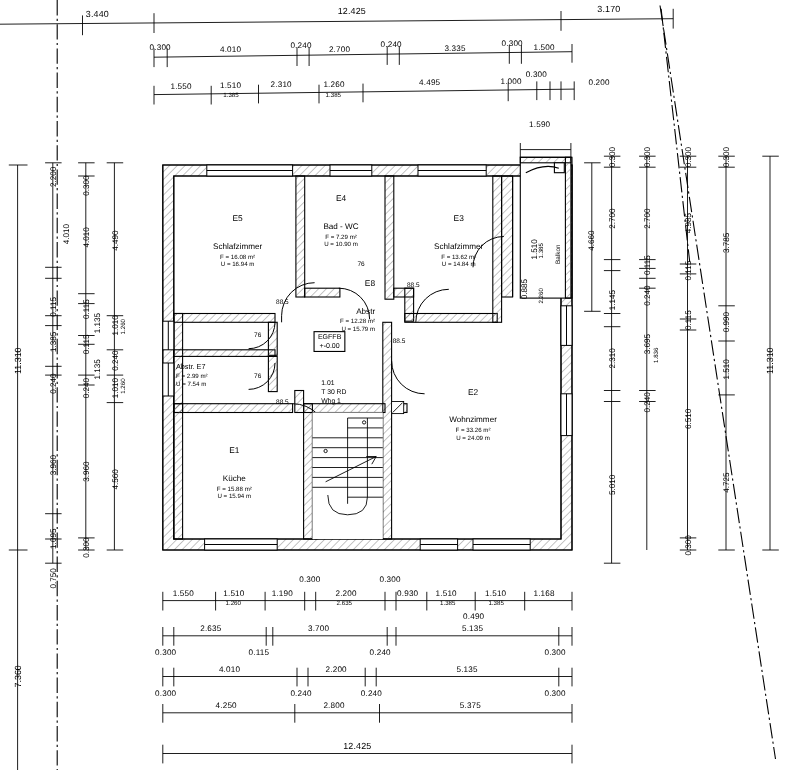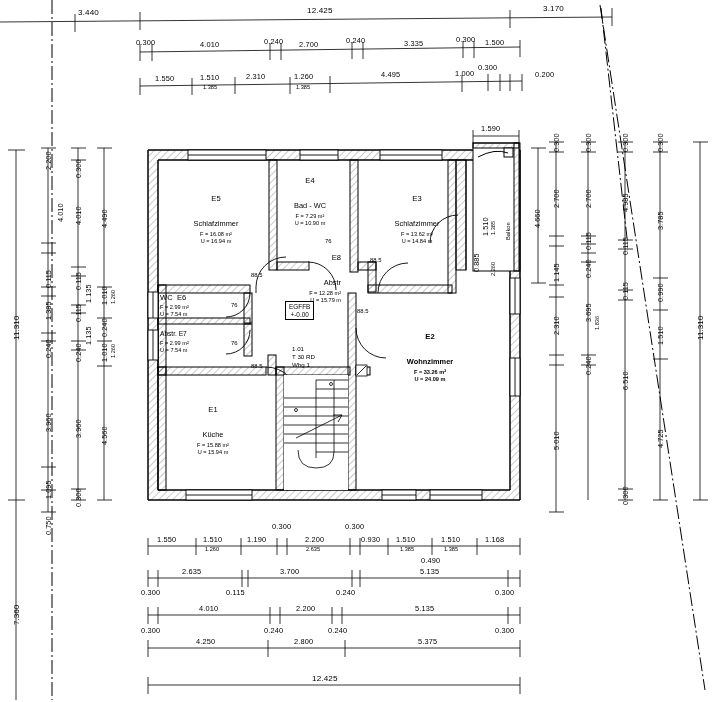--- a/index.html
+++ b/index.html
@@ -369,21 +369,21 @@
 <div class="lbl dim" style="left:200px;top:73px;">1.510</div>
 <div class="lbl dim" style="left:246px;top:72px;">2.310</div>
 <div class="lbl dim" style="left:294px;top:72px;">1.260</div>
 <div class="lbl dim" style="left:381px;top:70px;">4.495</div>
 <div class="lbl dim" style="left:455px;top:69px;">1.000</div>
 <div class="lbl dim" style="left:478px;top:63px;">0.300</div>
 <div class="lbl dim" style="left:505px;top:70px;margin-left:30px;">0.200</div>
 <div class="lbl tiny" style="left:203px;top:84px;">1.385</div>
 <div class="lbl tiny" style="left:296px;top:84px;">1.385</div>
 
-<div class="lbl dim" style="left:481px;top:124px;">1.590</div>
+<div class="lbl dim" style="left:481px;top:108px;">1.590</div>
 
 <div class="lbl dimv" style="left:481px;top:236px;">1.510</div>
 <div class="lbl dimv tiny" style="left:490px;top:235px;">1.385</div>
 <div class="lbl dimv" style="left:472px;top:272px;">0.885</div>
 <div class="lbl dimv tiny" style="left:490px;top:276px;">2.260</div>
 <div class="lbl balcony-lbl" style="left:505px;top:240px;">Balkon</div>
 
 <div class="lbl dimv big" style="left:12px;top:340px;">11.310</div>
 <div class="lbl dimv big" style="left:12px;top:625px;">7.360</div>
 
@@ -504,40 +504,35 @@
   <div class="pe">U = 14.84 m</div>
 </div>
 
 <div class="lbl room" style="left:285px;top:253px;width:56px;text-align:right;">
   <div class="code">E8</div>
   <div class="nm">Abstr</div>
   <div class="ar">F = 12.28 m²</div>
   <div class="pe">U = 15.79 m</div>
 </div>
 
-<div class="lbl room" style="left:160px;top:293px;width:80px;text-align:left;">
-  <div class="code"><span>WC</span>&nbsp;&nbsp;<span>E6</span></div>
-  <div class="ar">F = 2.99 m²</div>
-  <div class="pe">U = 7.54 m</div>
-</div>
 
 <div class="lbl room" style="left:160px;top:330px;width:80px;text-align:left;">
   <div class="code" style="font-size:6.6px;"><span>Abstr.</span>&nbsp;<span>E7</span></div>
   <div class="ar">F = 2.99 m²</div>
   <div class="pe">U = 7.54 m</div>
 </div>
 
 <div class="lbl room" style="left:180px;top:405px;width:66px;">
   <div class="code">E1</div>
   <div class="nm">Küche</div>
   <div class="ar">F = 15.88 m²</div>
   <div class="pe">U = 15.94 m</div>
 </div>
 
-<div class="lbl room" style="left:390px;top:332px;width:80px;font-weight:bold;">
+<div class="lbl room" style="left:390px;top:352px;width:80px;">
   <div class="code">E2</div>
   <div class="nm">Wohnzimmer</div>
   <div class="ar">F = 33.26 m²</div>
   <div class="pe">U = 24.09 m</div>
 </div>
 
 <div class="egf" style="left:285px;top:301px;">
   <div>EGFFB</div>
   <div>+-0.00</div>
 </div>

